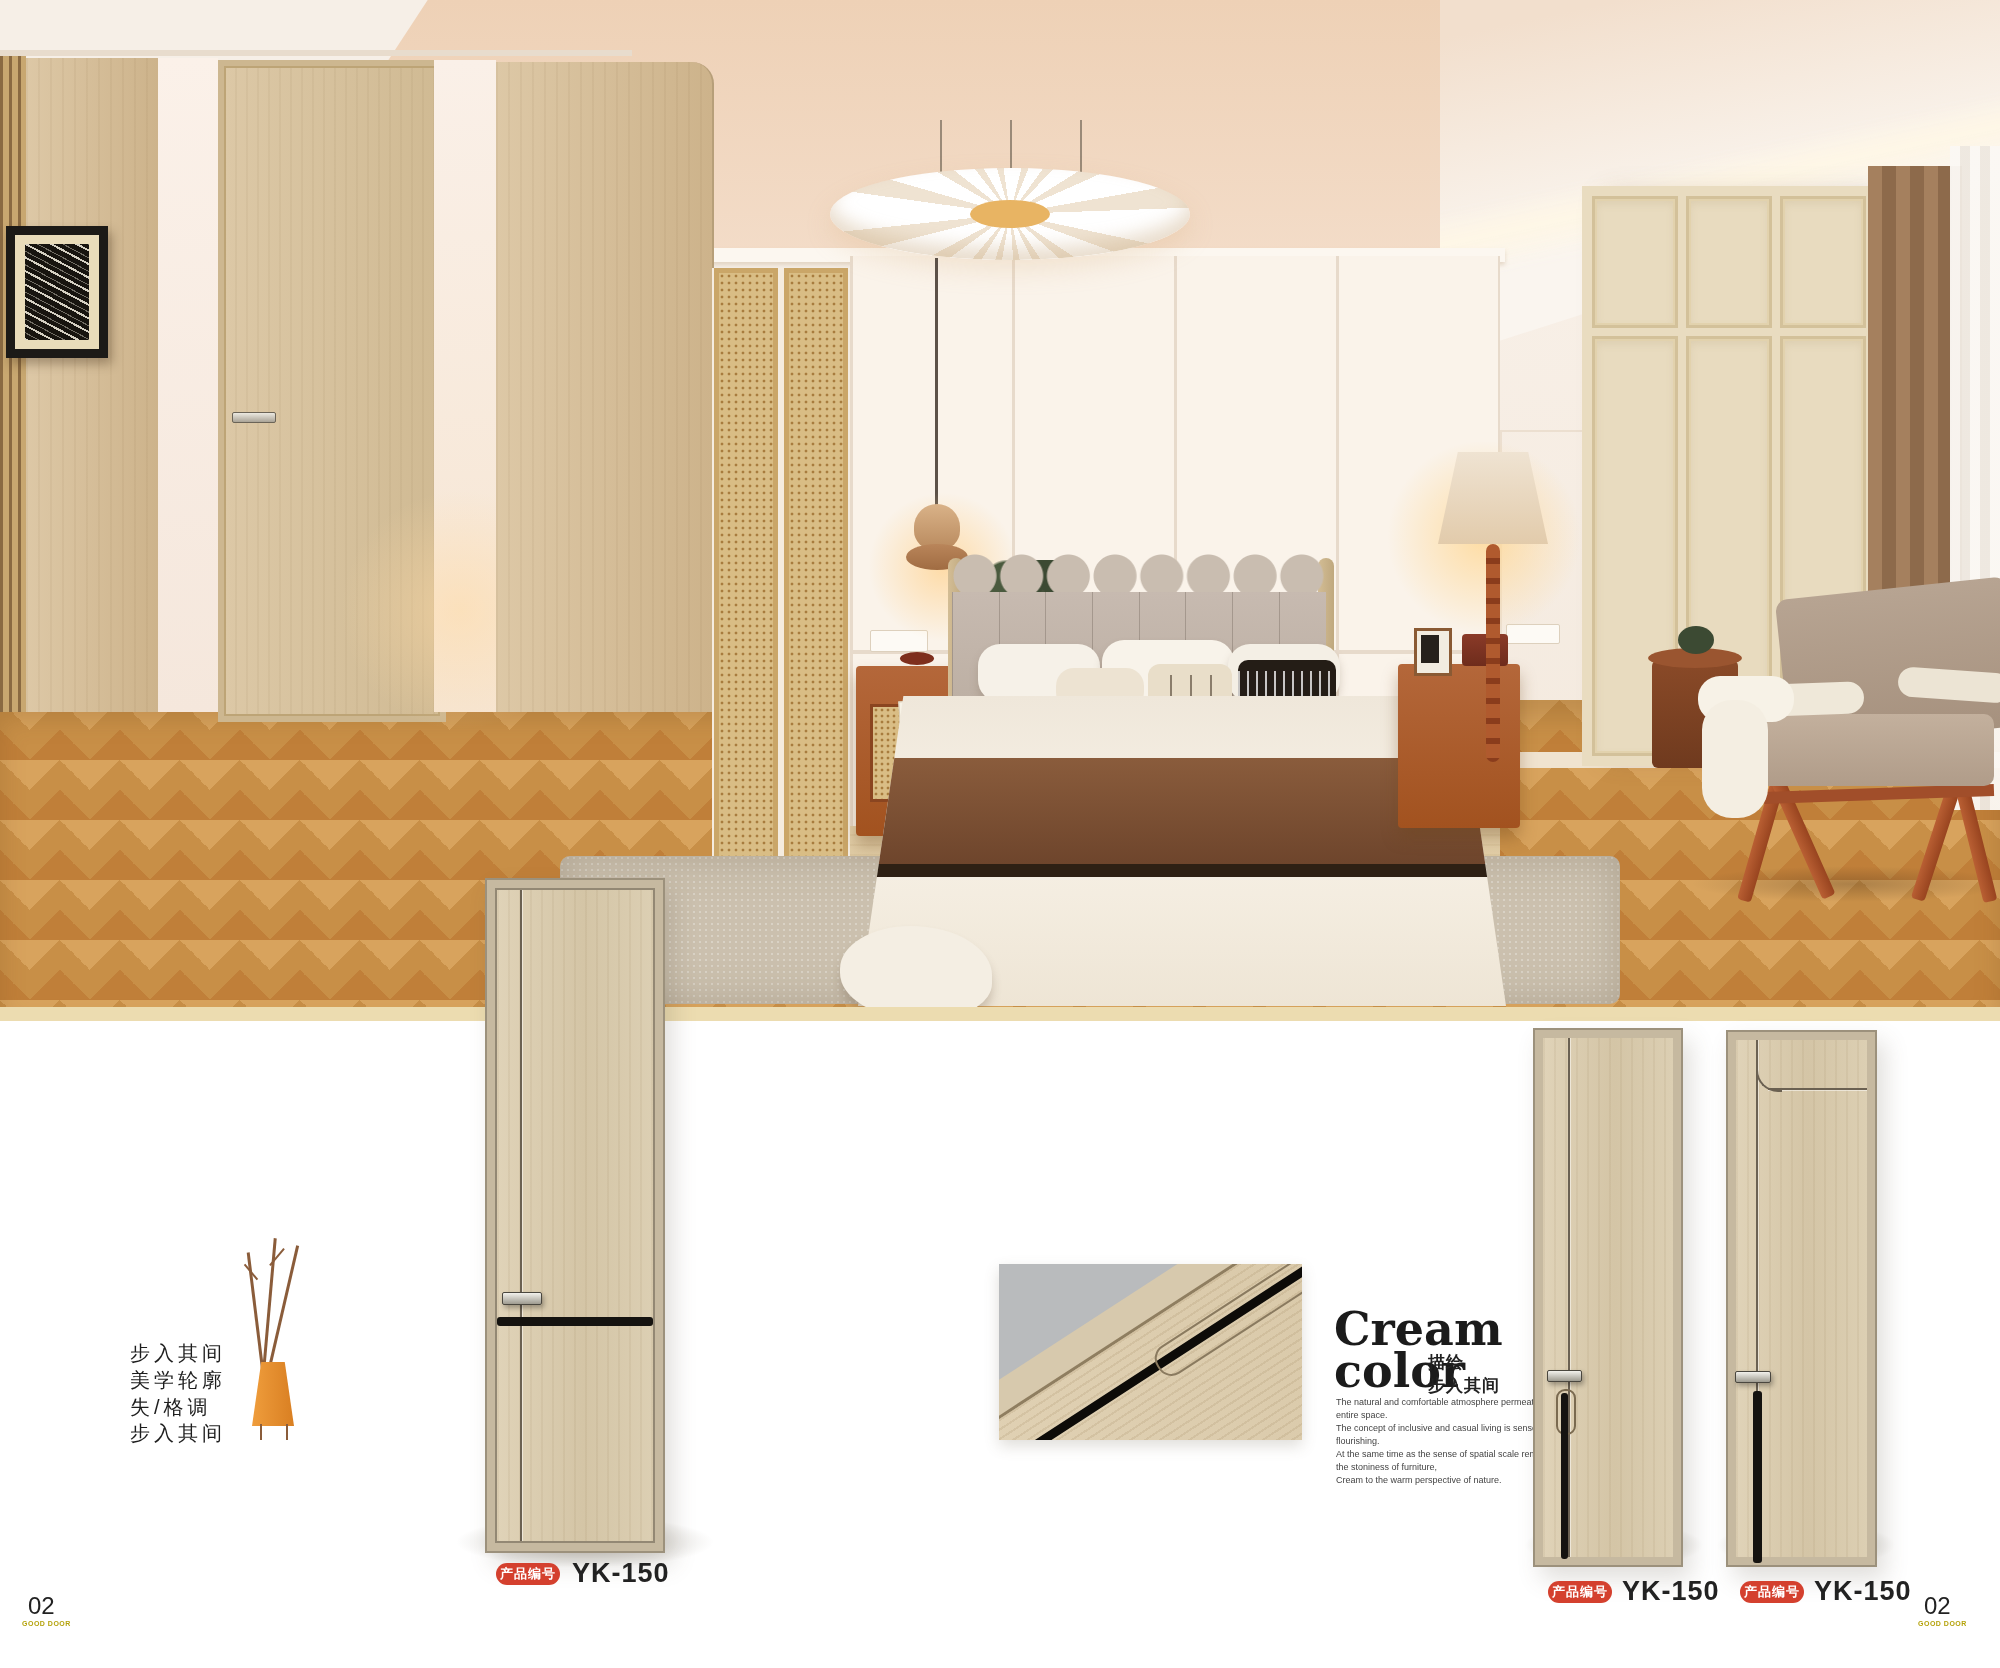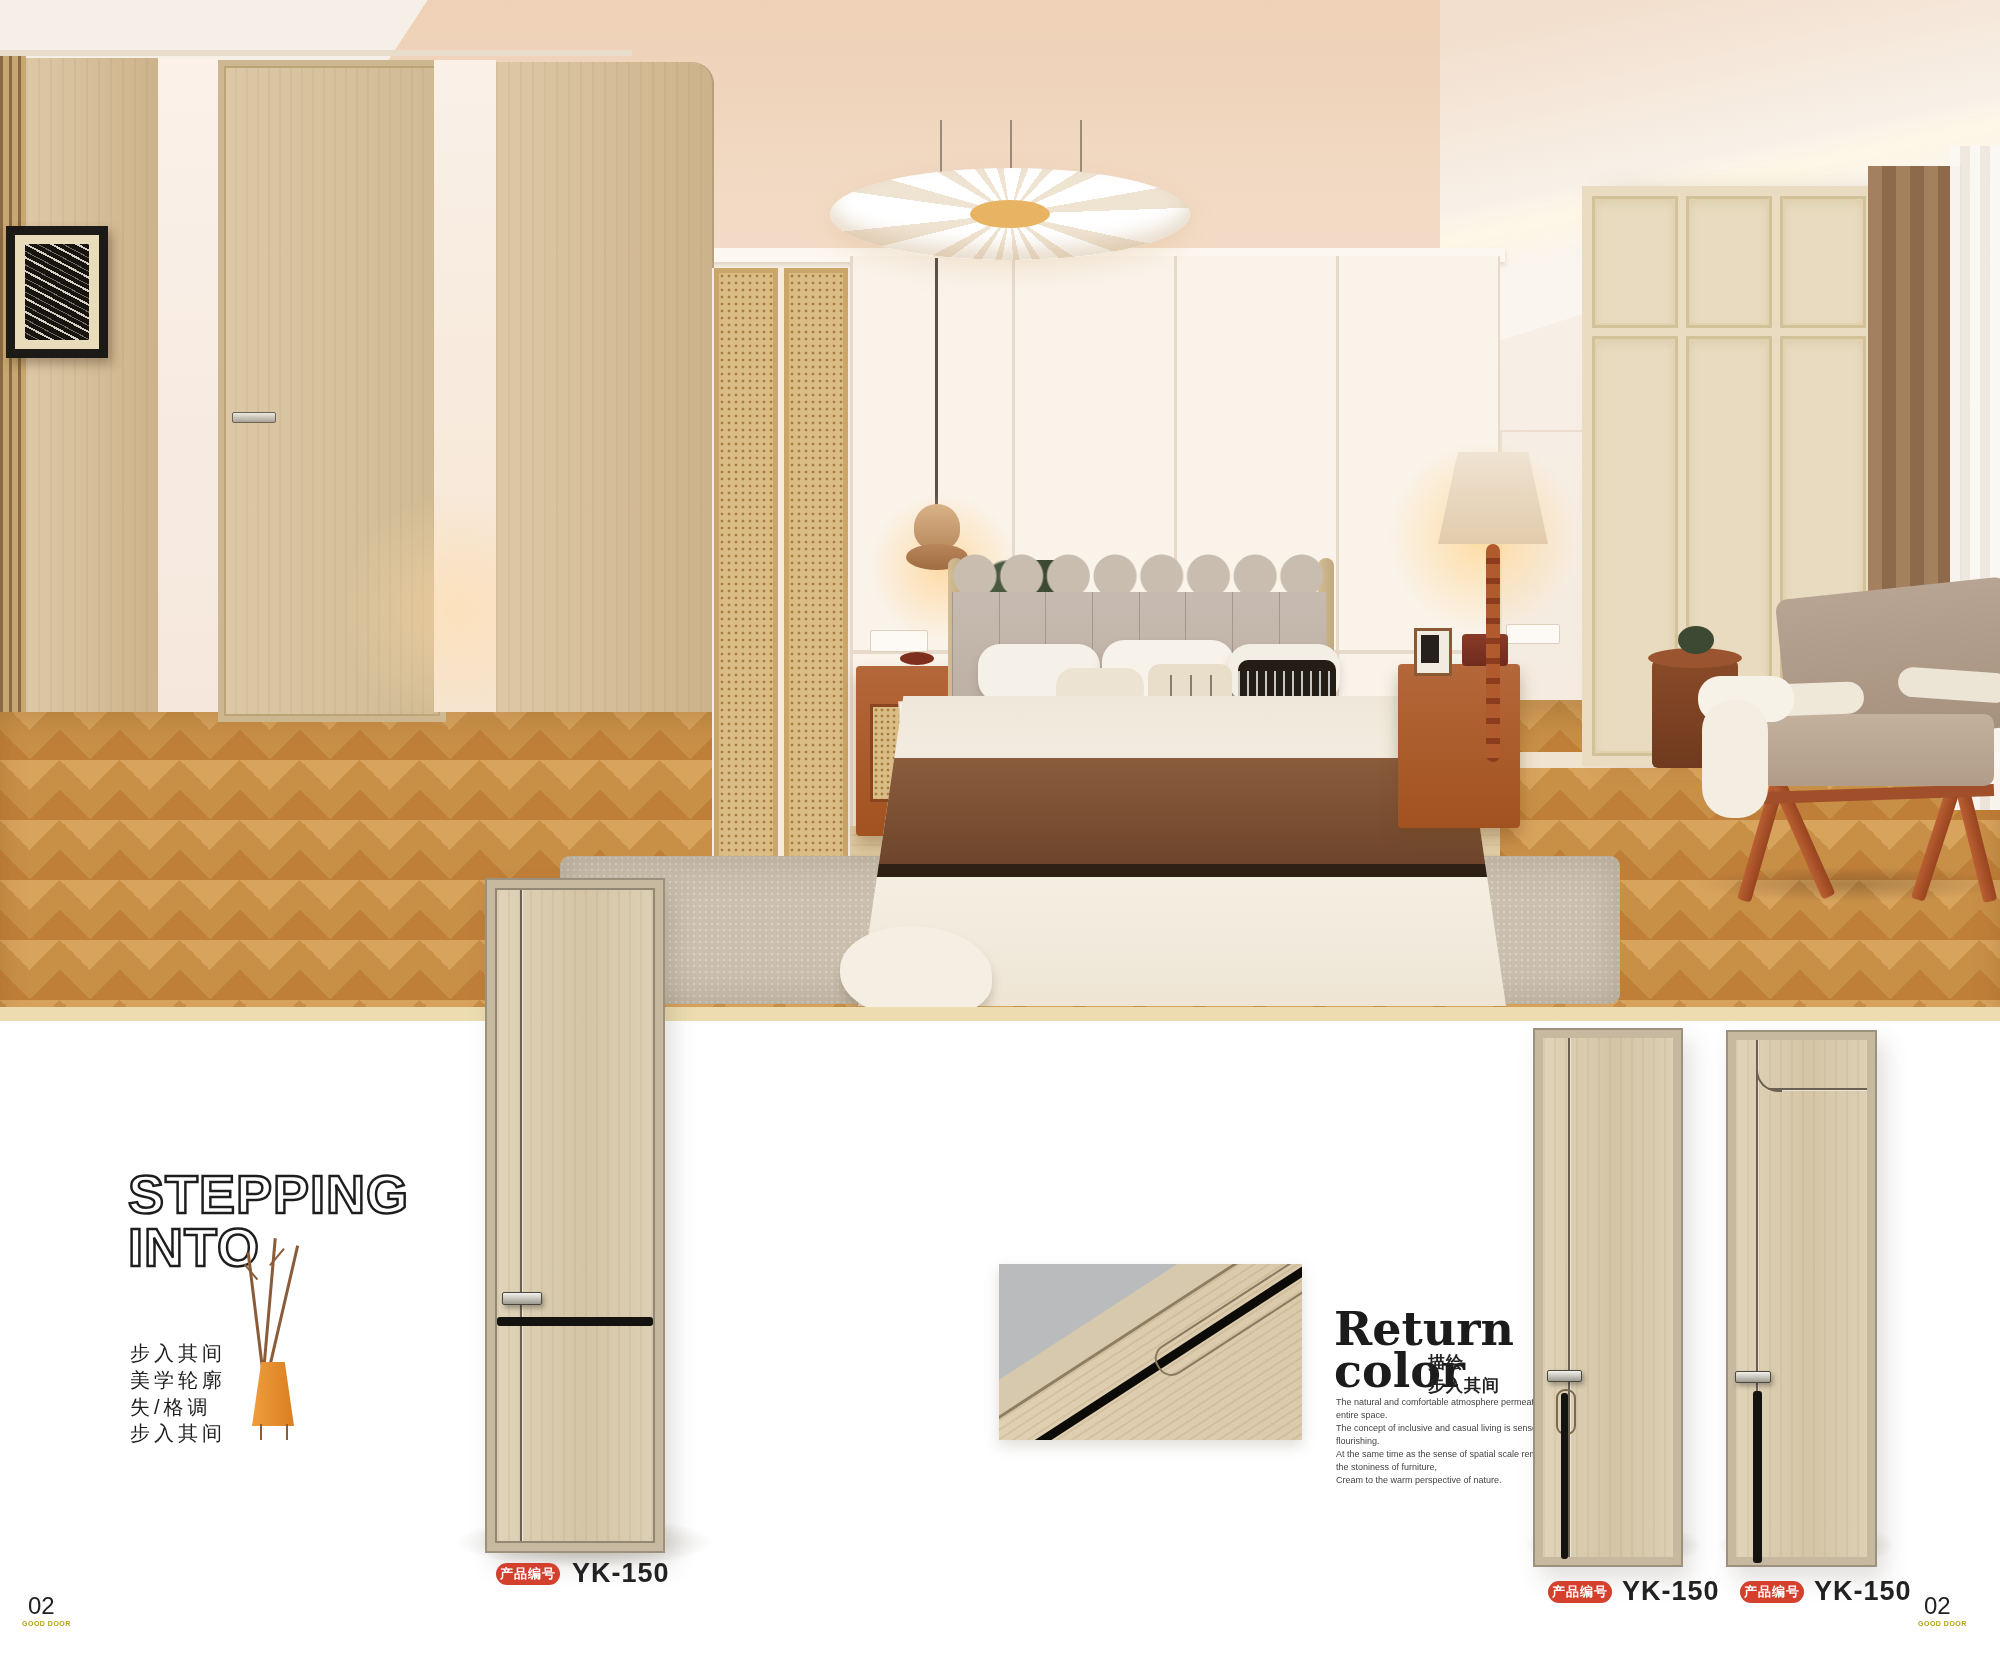--- a/index.html
+++ b/index.html
@@ -415,24 +415,20 @@
     <div class="a" id="chair-bar"></div>
     <div class="a" id="chair-back"></div>
     <div class="a" id="chair-seat"></div>
     <div class="a" id="chair-arm-l"></div>
     <div class="a" id="chair-arm-r"></div>
     <div class="a" id="chair-throw"></div>
     <div class="a" id="chair-throw-drape"></div>
   </div>
   <div class="a" id="photo-baseline"></div>
 
-  <div class="a" id="stepping">
-    <div>STEPPING</div>
-    <div>INTO</div>
-  </div>
   <div class="a" id="tagline">
     <div>步入其间</div>
     <div>美学轮廓</div>
     <div>失/格调</div>
     <div>步入其间</div>
   </div>
 
   <div class="a rack-line" id="rack1"></div>
   <div class="a rack-line" id="rack2"></div>
   <div class="a rack-line" id="rack3"></div>
@@ -455,21 +451,21 @@
     <div class="a" id="detail-rot">
       <div class="a" id="detail-edge"></div>
       <div class="a" id="detail-face"></div>
       <div class="a" id="detail-line"></div>
       <div class="a" id="detail-capsule"></div>
 
     </div>
   </div>
 
   <div class="a" id="cream-title">
-    <div>Return</div>
+    <div>Cream</div>
     <div>color</div>
   </div>
   <div class="a" id="cream-cn">
     <div>描绘</div>
     <div>步入其间</div>
   </div>
   <div class="a" id="cream-body">
     <div>The natural and comfortable atmosphere permeates the entire space.</div>
     <div>The concept of inclusive and casual living is sense flourishing.</div>
     <div>At the same time as the sense of spatial scale removing the stoniness of furniture,</div>

